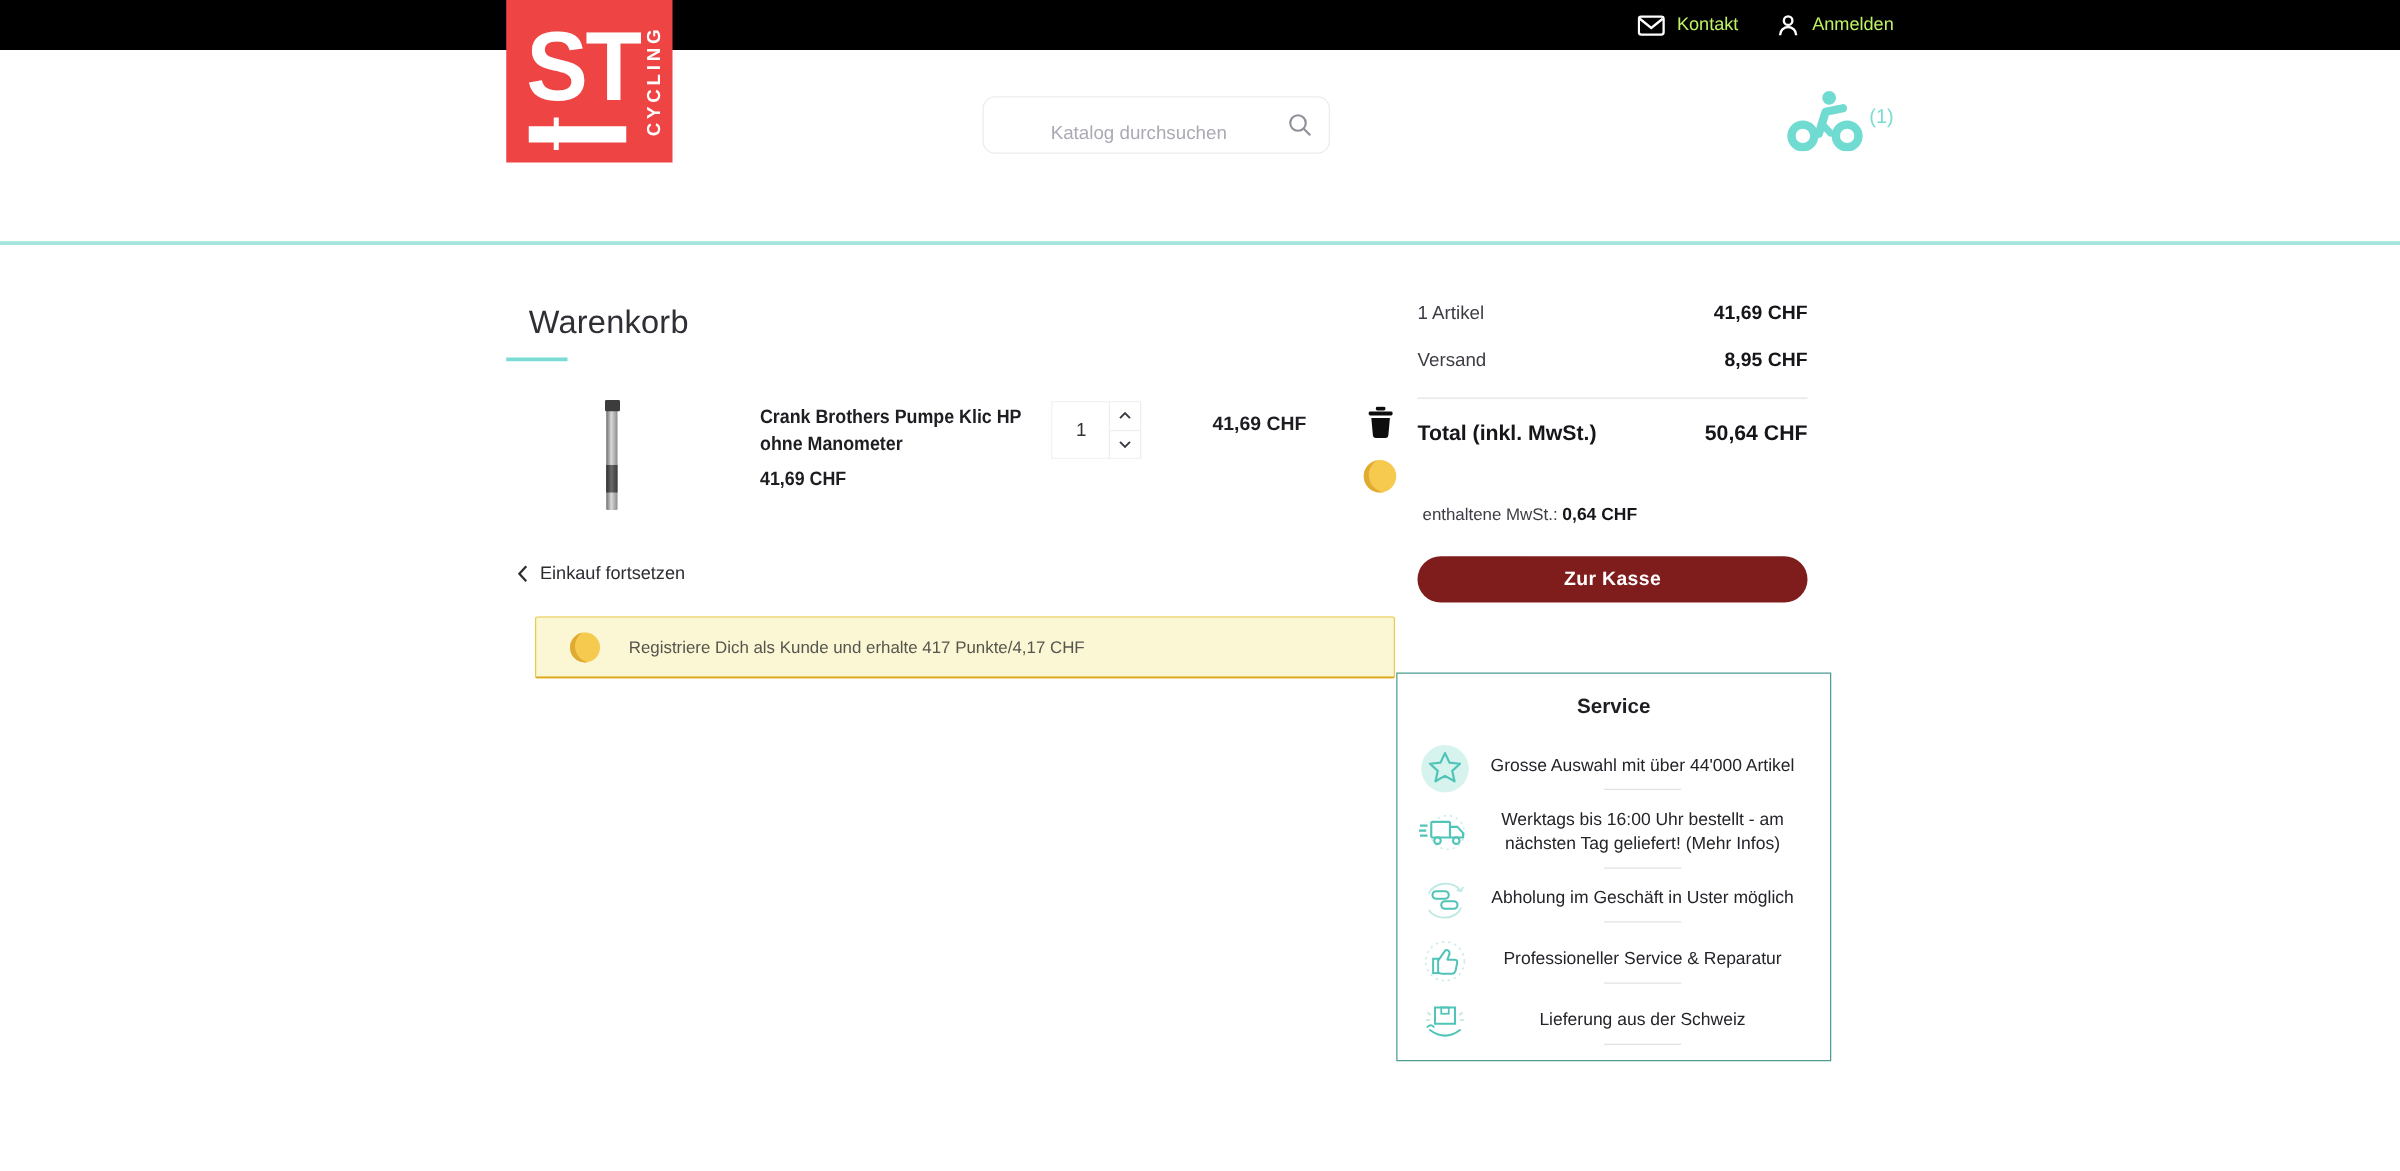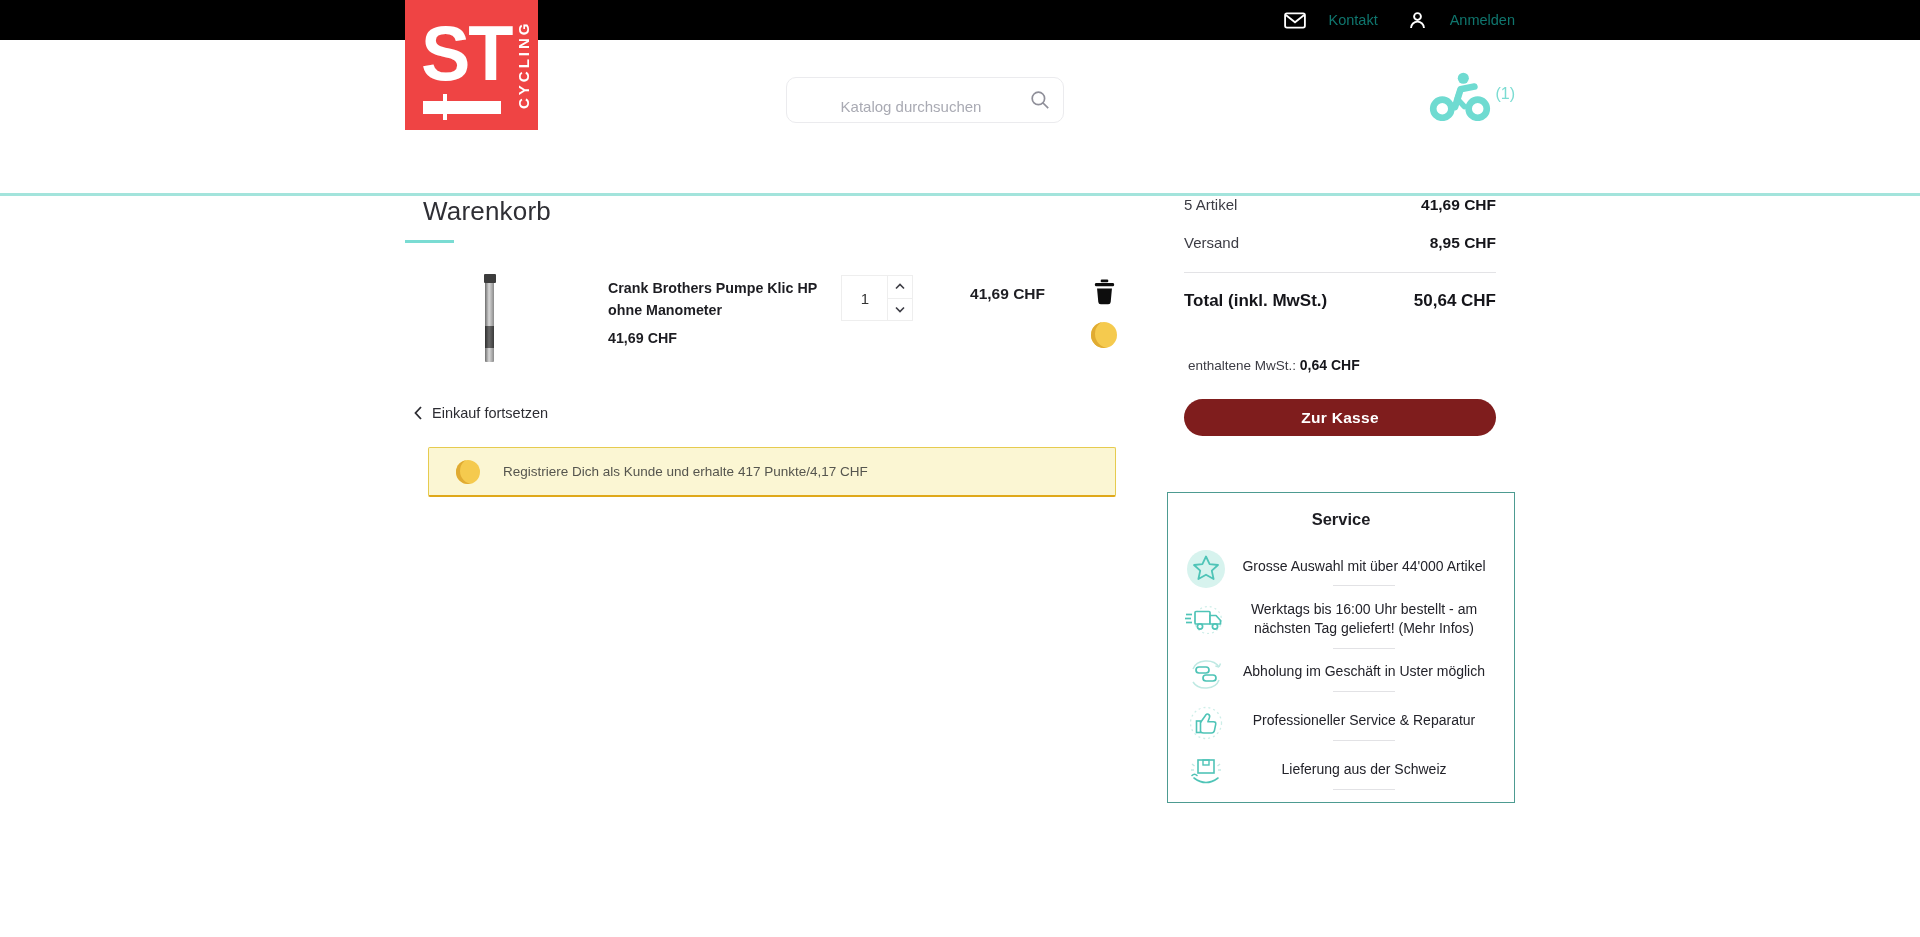--- a/index.html
+++ b/index.html
@@ -3,21 +3,21 @@
 <meta charset="utf-8">
 <style>
   * { margin:0; padding:0; box-sizing:border-box; }
   html,body { width:1920px; height:937px; background:#fff; font-family:"Liberation Sans", sans-serif; color:#2e2e36; overflow:hidden; }
 
   .container { width:1110px; margin:0 auto; position:relative; }
 
   
   .topbar { background:#000; height:40px; }
   .topbar-inner { height:40px; display:flex; align-items:center; justify-content:flex-end; gap:30px; }
-  .topbar-link { display:flex; align-items:center; gap:23px; color:#0f766e; font-size:14.5px; cursor:pointer; text-decoration:none; }
+  .topbar-link { display:flex; align-items:center; gap:10px; color:#bef264; font-size:14.5px; cursor:pointer; text-decoration:none; }
 
   
   header { background:#fff; height:156px; border-bottom:3px solid #a3e4dc; position:relative; }
   .header-inner { height:156px; }
 
   .logo { position:absolute; left:0; top:-40px; width:133px; height:130px; background:#ef4444; cursor:pointer; }
   .logo-st { position:absolute; left:16px; top:8px; color:#fff; font-size:74px; font-weight:bold; letter-spacing:-2px; transform:scaleY(1.06); transform-origin:top left; }
   .logo-bar { position:absolute; left:18px; bottom:16px; width:78px; height:13px; background:#fff; }
   .logo-tick { position:absolute; left:38px; bottom:10px; width:4px; height:26px; background:#fff; }
   .logo-cycling { position:absolute; right:6px; top:10px; bottom:10px; color:#fff; font-size:15px; font-weight:bold; letter-spacing:3px; writing-mode:vertical-rl; transform:rotate(180deg); text-align:center; }
@@ -28,21 +28,21 @@
   .search-icon { position:absolute; right:14px; top:13px; cursor:pointer; }
 
   .cart-widget { position:absolute; right:0; top:31px; display:flex; align-items:flex-end; gap:4px; cursor:pointer; }
   .cart-count { color:#7bdcd2; font-size:16px; padding-bottom:18px; }
 
   nav { position:absolute; left:0; right:0; bottom:9px; display:flex; justify-content:center; gap:4px; }
   .nav-item { font-size:16.5px; font-weight:600; color:#111; text-decoration:none; cursor:pointer; white-space:nowrap; }
   .nav-item > span { display:inline-block; transform:scaleX(.8); letter-spacing:.2px; }
 
   
-  main.container { display:flex; justify-content:space-between; }
+  main.container { display:flex; padding-top:46px; }
   .col-left { width:712px; }
   .col-right { width:348px; }
 
   h1.page-title { font-size:26px; font-weight:500; color:#2f2f35; margin-left:18px; letter-spacing:.2px; }
   .title-underline { width:49px; height:3px; background:#7adcd3; margin-top:13px; }
 
   
   .product-row { display:flex; margin-top:30px; align-items:flex-start; }
   .prod-img-box { width:90px; height:92px; margin-left:40px; display:flex; align-items:center; justify-content:center; cursor:pointer; }
   .pump { width:9px; height:86px; background:linear-gradient(to right,#6d6d6d,#d8d8d8 45%,#8a8a8a); position:relative; border-radius:1px; }
@@ -209,21 +209,21 @@
 
     <div class="notice">
       <div class="coin-sm"></div>
       <div class="notice-text">Registriere Dich als Kunde und erhalte 417 Punkte/4,17 CHF</div>
     </div>
   </section>
 
   <aside class="col-right">
     <div class="summary">
       <div class="sum-row">
-        <span class="sum-label">5 Artikel</span>
+        <span class="sum-label">1 Artikel</span>
         <span class="sum-value">41,69 CHF</span>
       </div>
       <div class="sum-row">
         <span class="sum-label">Versand</span>
         <span class="sum-value">8,95 CHF</span>
       </div>
       <div class="sum-divider"></div>
       <div class="sum-total">
         <span class="t-label">Total (inkl. MwSt.)</span>
         <span class="t-value">50,64 CHF</span>

